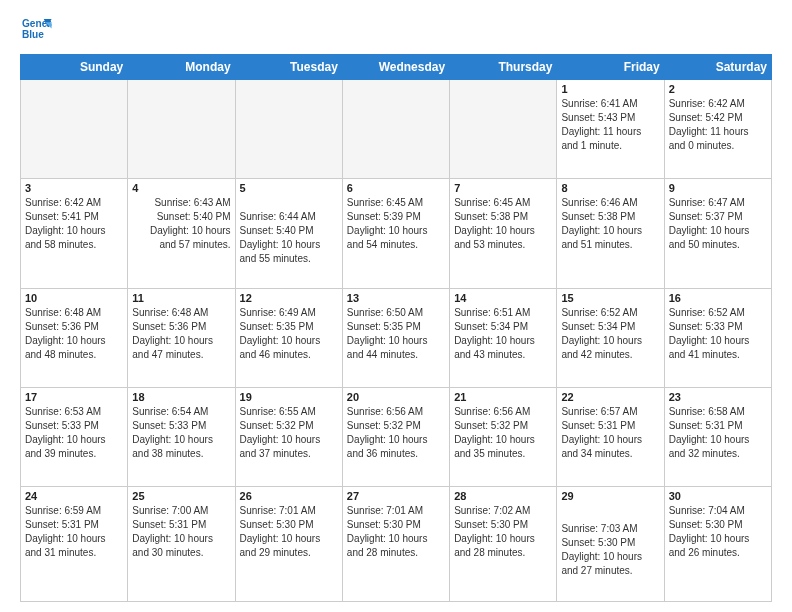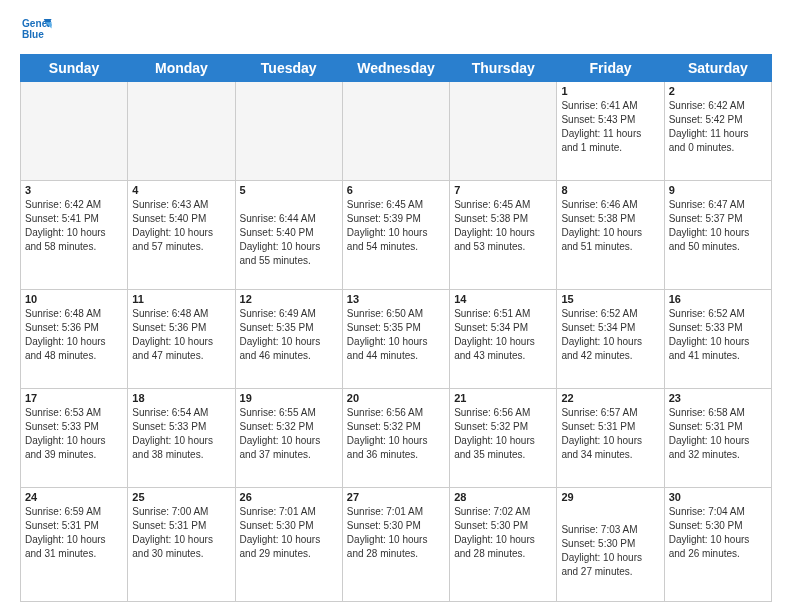--- a/index.html
+++ b/index.html
@@ -57,24 +57,24 @@
     }
     .calendar {
       flex: 1;
       border-collapse: collapse;
       width: 100%;
       table-layout: fixed;
     }
     .calendar th {
       background: #2a7fce;
       color: #fff;
-      font-size: 14px;
+      font-size: 12px;
       font-weight: bold;
       padding: 5px 4px;
-      text-align: center;
+      text-align: right;
       border: 1px solid #2a7fce;
     }
     .calendar td {
       border: 1px solid #ccc;
       vertical-align: top;
       padding: 3px 4px;
       font-size: 9px;
       color: #333;
       height: 82px;
       background: #fff;
@@ -157,21 +157,21 @@
         <tr>
           <td>
             <span class="day-num">3</span>
             <div class="day-info" style="white-space: pre-line;">Sunrise: 6:42 AM
 Sunset: 5:41 PM
 Daylight: 10 hours
 and 58 minutes.</div>
           </td>
           <td>
             <span class="day-num">4</span>
-            <div class="day-info" style="white-space: pre-line;">Sunrise: 6:43 AM
+            <div class="day-info" style="white-space: pre-line; text-align: right;">Sunrise: 6:43 AM
 Sunset: 5:40 PM
 Daylight: 10 hours
 and 57 minutes.</div>
           </td>
           <td>
             <span class="day-num">5</span>
             <div class="day-info" style="white-space: pre-line; margin-top: 16px;">Sunrise: 6:44 AM
 Sunset: 5:40 PM
 Daylight: 10 hours
 and 55 minutes.</div>

